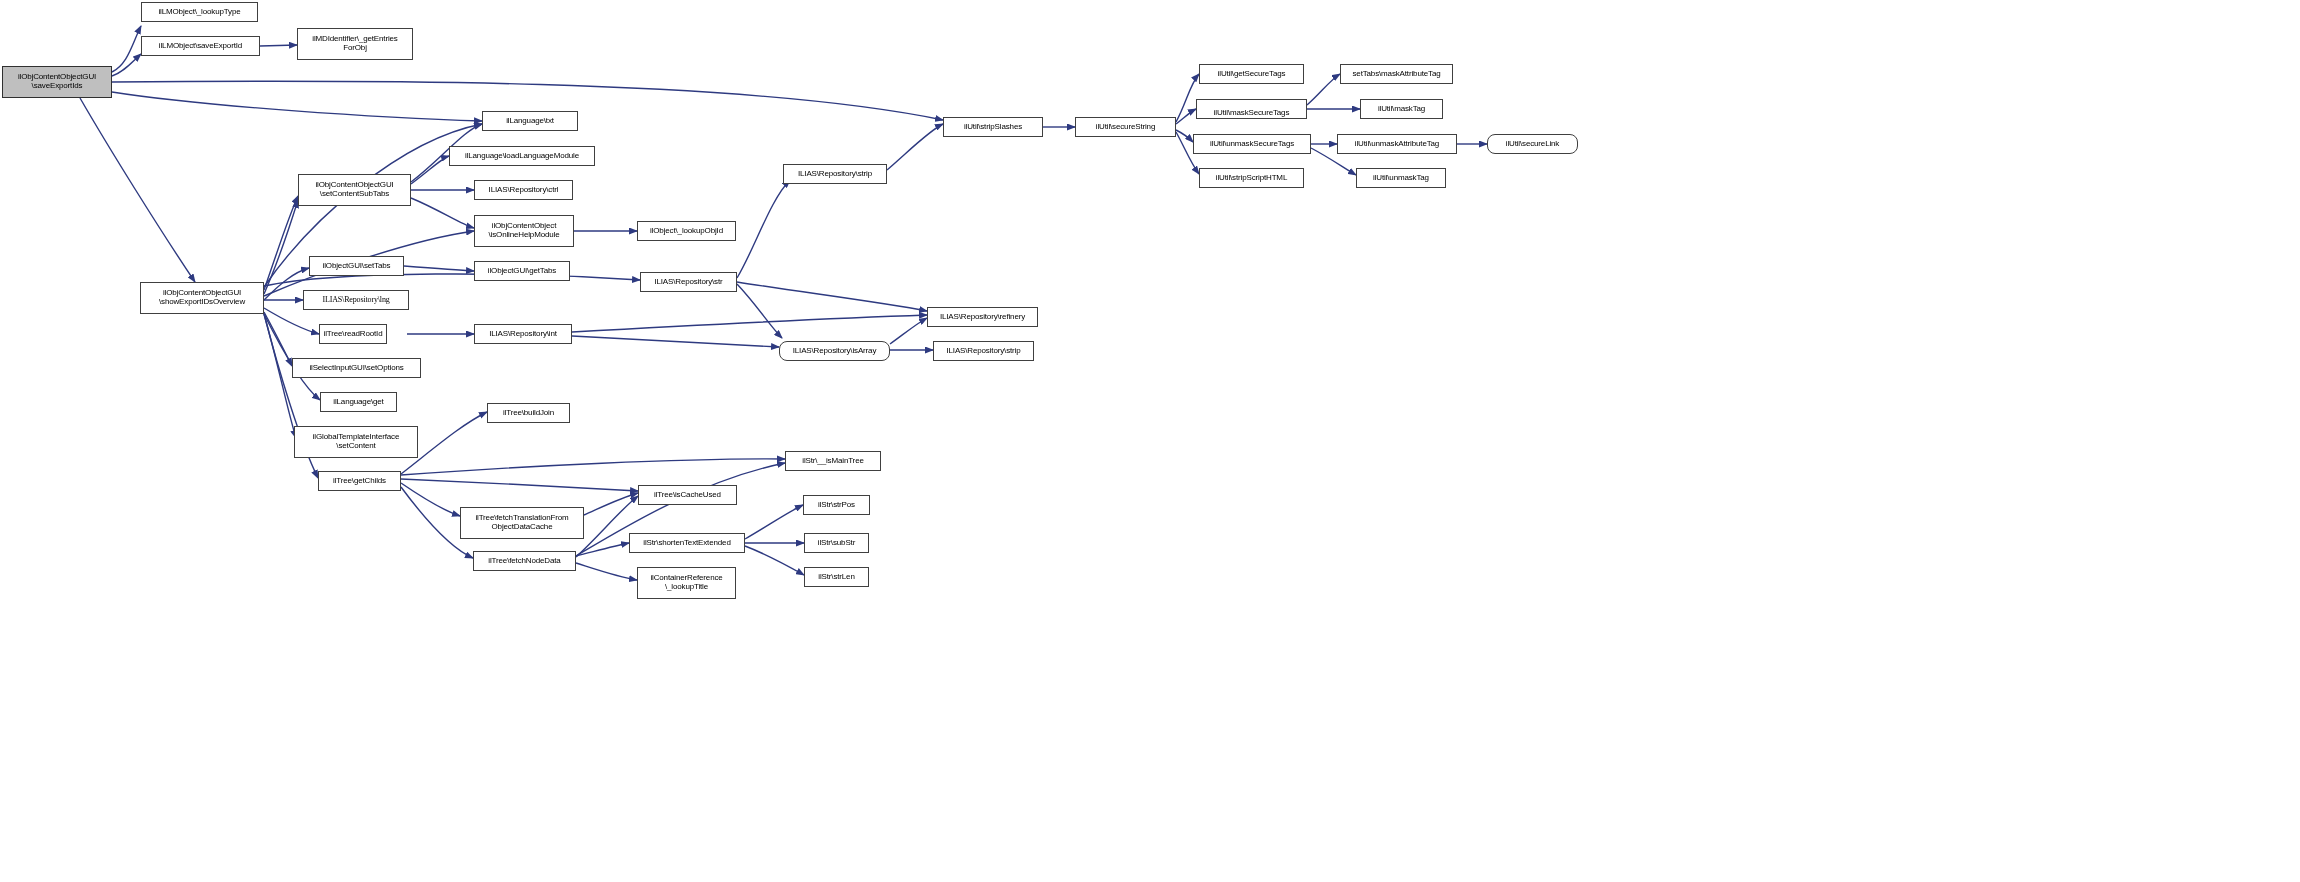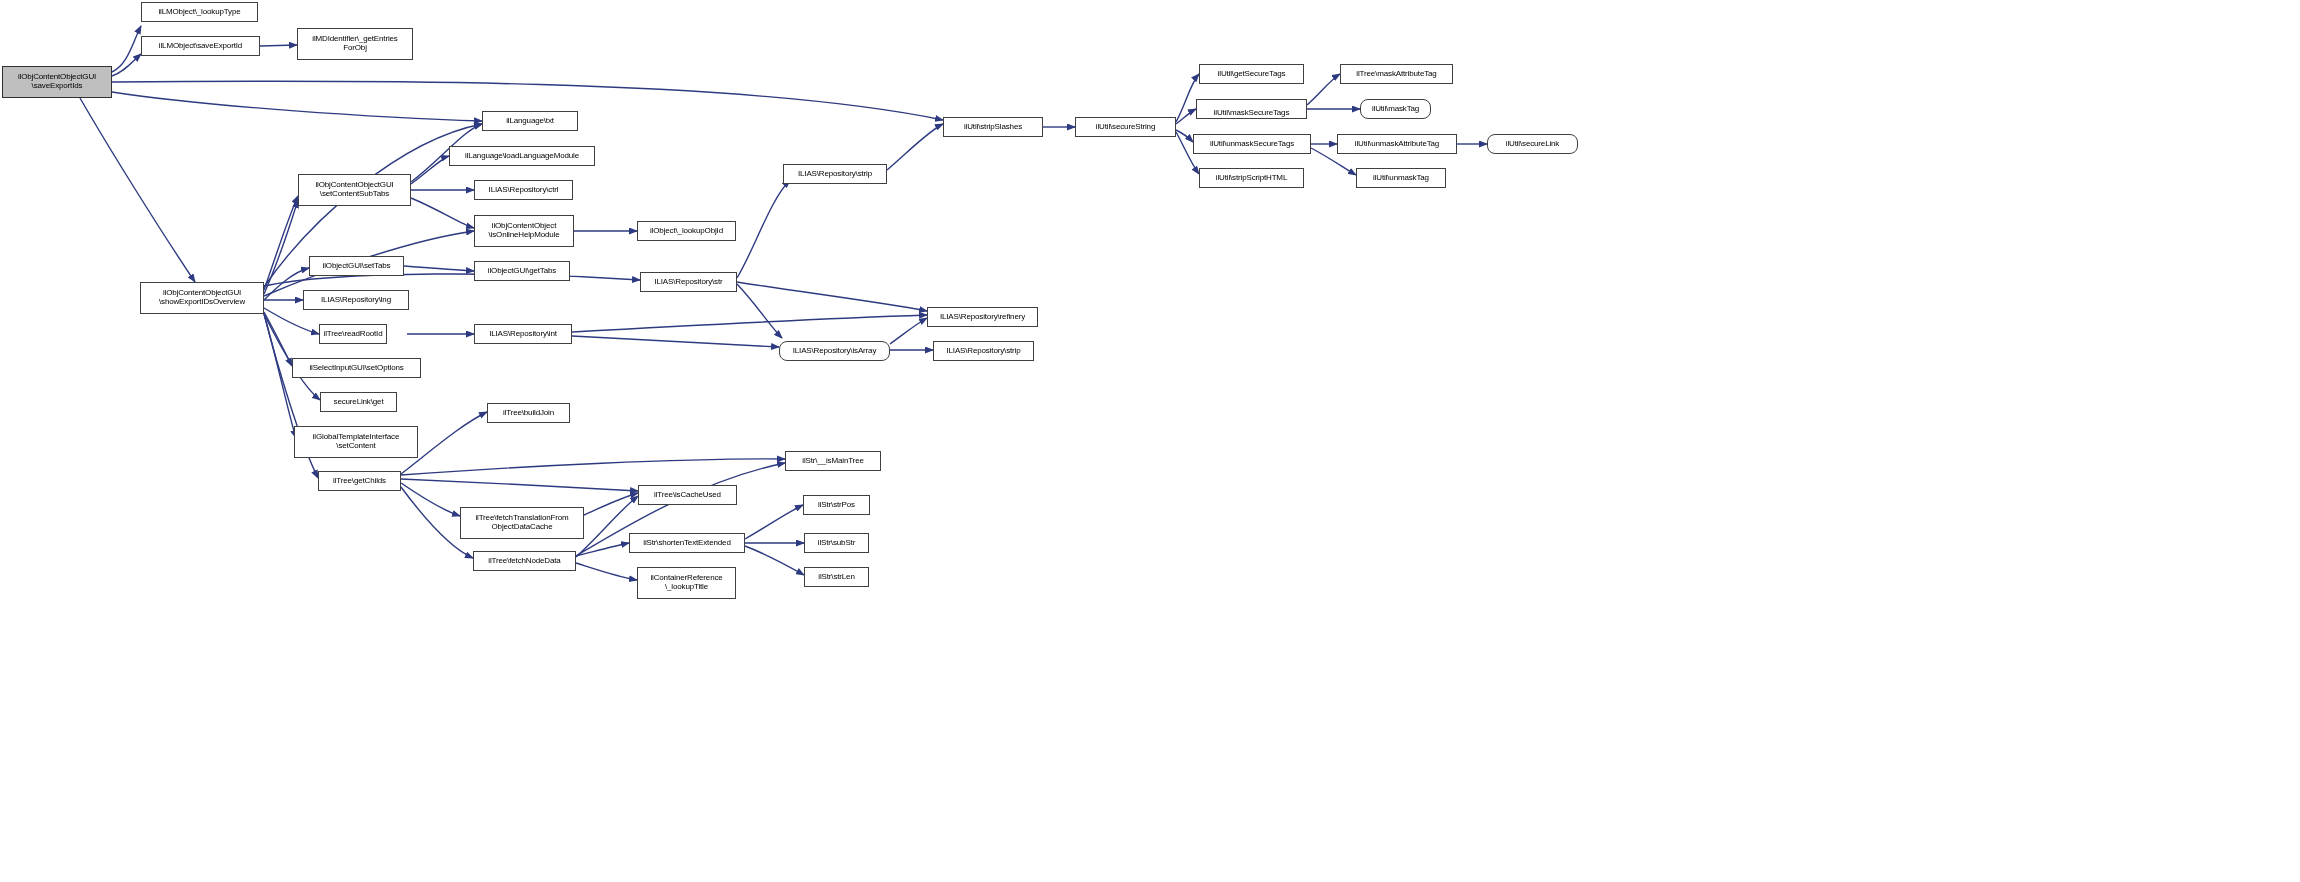--- a/index.html
+++ b/index.html
@@ -114,25 +114,25 @@
       <div class="node" style="left: 482px; top: 111px; width: 96px; height: 20px;"><span style="font-size: 8px;">ilLanguage\txt</span></div>
       <div class="node" style="left: 449px; top: 146px; width: 146px; height: 20px;"><span style="font-size: 8px;">ilLanguage\loadLanguageModule</span></div>
       <div class="node" style="left: 474px; top: 180px; width: 99px; height: 20px;"><span style="font-size: 8px;">ILIAS\Repository\ctrl</span></div>
       <div class="node" style="left: 298px; top: 174px; width: 113px; height: 32px;"><span style="font-size: 8px;">ilObjContentObjectGUI
 \setContentSubTabs</span></div>
       <div class="node" style="left: 474px; top: 215px; width: 100px; height: 32px;"><span style="font-size: 8px;">ilObjContentObject
 \isOnlineHelpModule</span></div>
       <div class="node" style="left: 637px; top: 221px; width: 99px; height: 20px;"><span style="font-size: 8px;">ilObject\_lookupObjId</span></div>
       <div class="node" style="left: 309px; top: 256px; width: 95px; height: 20px;"><span style="font-size: 8px;">ilObjectGUI\setTabs</span></div>
       <div class="node" style="left: 474px; top: 261px; width: 96px; height: 20px;"><span style="font-size: 8px;">ilObjectGUI\getTabs</span></div>
-      <div class="node" style="left: 303px; top: 290px; width: 106px; height: 20px;"><span style="font-size: 8px;">ILIAS\Repository\lng</span></div>
+      <div class="node" style="left: 303px; top: 290px; width: 106px; height: 20px; font-family: Liberation Serif, serif;"><span style="font-size: 8px;">ILIAS\Repository\lng</span></div>
       <div class="node" style="left: 319px; top: 324px; width: 68px; height: 20px;"><span style="font-size: 8px;">ilTree\readRootId</span></div>
       <div class="node" style="left: 474px; top: 324px; width: 98px; height: 20px;"><span style="font-size: 8px;">ILIAS\Repository\int</span></div>
       <div class="node" style="left: 292px; top: 358px; width: 129px; height: 20px;"><span style="font-size: 8px;">ilSelectInputGUI\setOptions</span></div>
-      <div class="node" style="left: 320px; top: 392px; width: 77px; height: 20px;"><span style="font-size: 8px;">secureLink\get</span></div>
+      <div class="node" style="left: 320px; top: 392px; width: 77px; height: 20px;"><span style="font-size: 8px;">ilLanguage\get</span></div>
       <div class="node" style="left: 294px; top: 426px; width: 124px; height: 32px;"><span style="font-size: 8px;">ilGlobalTemplateInterface
 \setContent</span></div>
       <div class="node" style="left: 318px; top: 471px; width: 83px; height: 20px;"><span style="font-size: 8px;">ilTree\getChilds</span></div>
       <div class="node" style="left: 487px; top: 403px; width: 83px; height: 20px;"><span style="font-size: 8px;">ilTree\buildJoin</span></div>
       <div class="node" style="left: 460px; top: 507px; width: 124px; height: 32px;"><span style="font-size: 8px;">ilTree\fetchTranslationFrom
 ObjectDataCache</span></div>
       <div class="node" style="left: 473px; top: 551px; width: 103px; height: 20px;"><span style="font-size: 8px;">ilTree\fetchNodeData</span></div>
       <div class="node" style="left: 785px; top: 451px; width: 96px; height: 20px;"><span style="font-size: 8px;">ilStr\__isMainTree</span></div>
       <div class="node" style="left: 638px; top: 485px; width: 99px; height: 20px;"><span style="font-size: 8px;">ilTree\isCacheUsed</span></div>
       <div class="node" style="left: 629px; top: 533px; width: 116px; height: 20px;"><span style="font-size: 8px;">ilStr\shortenTextExtended</span></div>
@@ -145,19 +145,19 @@
       <div class="node" style="left: 783px; top: 164px; width: 104px; height: 20px;"><span style="font-size: 8px;">ILIAS\Repository\strip</span></div>
       <div class="node" style="left: 927px; top: 307px; width: 111px; height: 20px;"><span style="font-size: 8px;">ILIAS\Repository\refinery</span></div>
       <div class="node" style="left: 779px; top: 341px; width: 111px; height: 20px; border-radius: 8px;"><span style="font-size: 8px;">ILIAS\Repository\isArray</span></div>
       <div class="node" style="left: 933px; top: 341px; width: 101px; height: 20px;"><span style="font-size: 8px;">ILIAS\Repository\strip</span></div>
       <div class="node" style="left: 943px; top: 117px; width: 100px; height: 20px;"><span style="font-size: 8px;">ilUtil\stripSlashes</span></div>
       <div class="node" style="left: 1075px; top: 117px; width: 101px; height: 20px;"><span style="font-size: 8px;">ilUtil\secureString</span></div>
       <div class="node" style="left: 1199px; top: 64px; width: 105px; height: 20px;"><span style="font-size: 8px;">ilUtil\getSecureTags</span></div>
       <div class="node" style="left: 1196px; top: 99px; width: 111px; height: 20px; align-items: flex-end;"><span style="font-size: 8px;">ilUtil\maskSecureTags</span></div>
       <div class="node" style="left: 1193px; top: 134px; width: 118px; height: 20px;"><span style="font-size: 8px;">ilUtil\unmaskSecureTags</span></div>
       <div class="node" style="left: 1199px; top: 168px; width: 105px; height: 20px;"><span style="font-size: 8px;">ilUtil\stripScriptHTML</span></div>
-      <div class="node" style="left: 1340px; top: 64px; width: 113px; height: 20px;"><span style="font-size: 8px;">ilTree\maskAttributeTag</span></div>
-      <div class="node" style="left: 1360px; top: 99px; width: 71px; height: 20px; border-radius: 8px;"><span style="font-size: 8px;">ilUtil\maskTag</span></div>
+      <div class="node" style="left: 1340px; top: 64px; width: 113px; height: 20px;"><span style="font-size: 8px;">setTabs\maskAttributeTag</span></div>
+      <div class="node" style="left: 1360px; top: 99px; width: 83px; height: 20px;"><span style="font-size: 8px;">ilUtil\maskTag</span></div>
       <div class="node" style="left: 1337px; top: 134px; width: 120px; height: 20px;"><span style="font-size: 8px;">ilUtil\unmaskAttributeTag</span></div>
       <div class="node" style="left: 1356px; top: 168px; width: 90px; height: 20px;"><span style="font-size: 8px;">ilUtil\unmaskTag</span></div>
       <div class="node" style="left: 1487px; top: 134px; width: 91px; height: 20px; border-radius: 8px;"><span style="font-size: 8px;">ilUtil\secureLink</span></div>
     </div>
 </div>
 
 </body></html>

